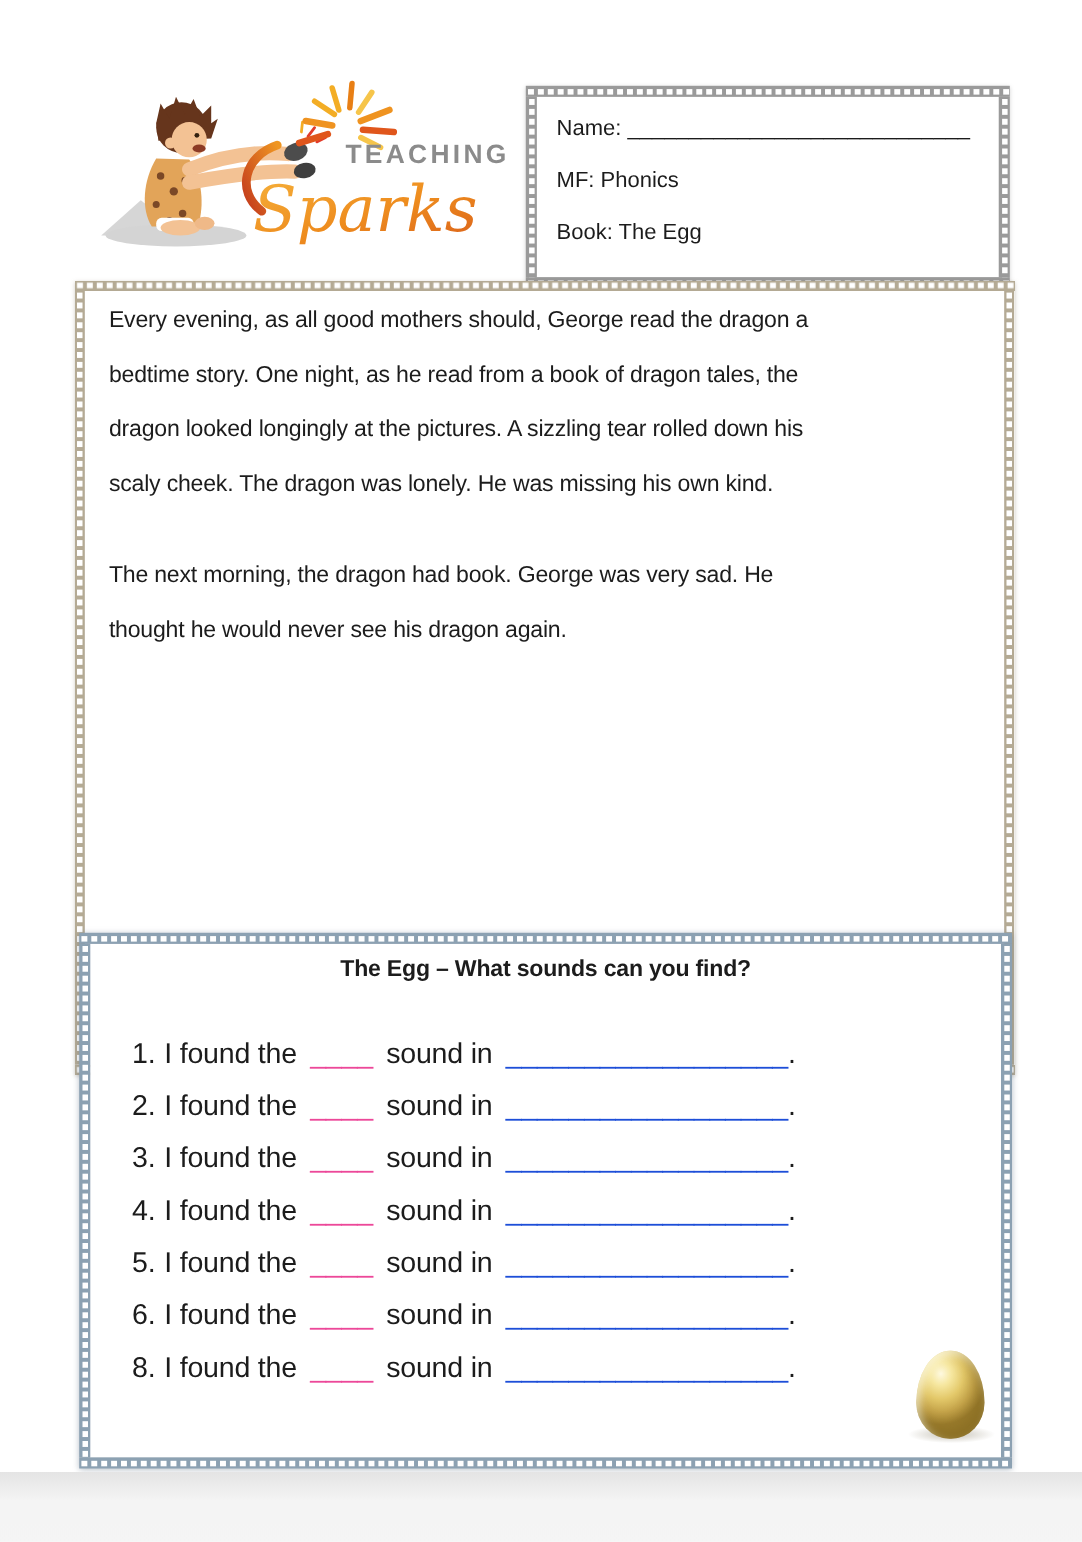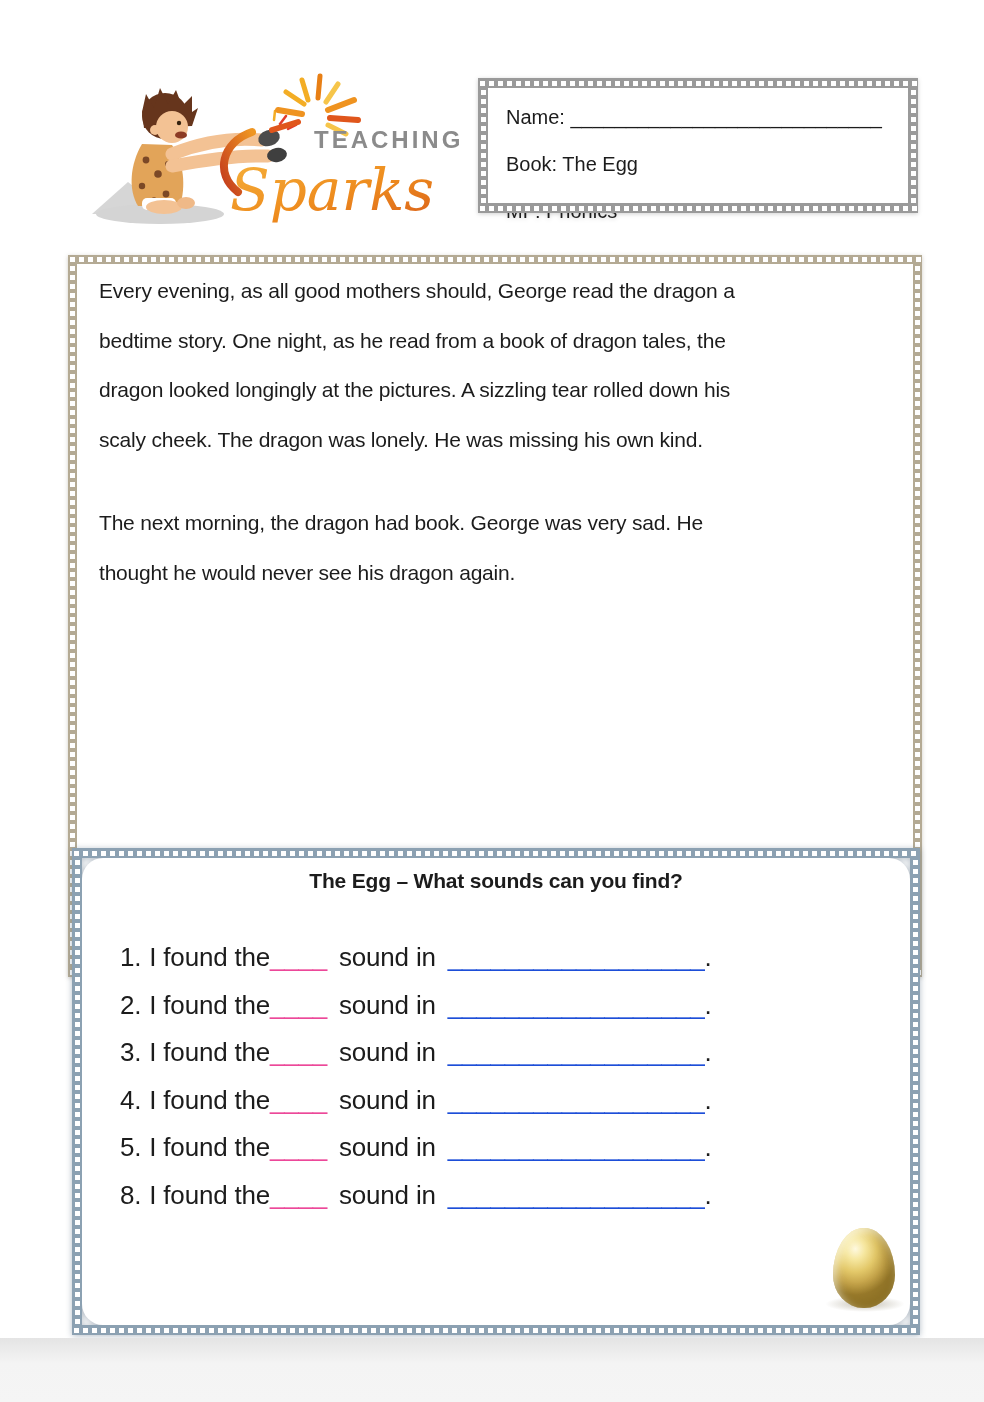--- a/index.html
+++ b/index.html
@@ -31,21 +31,21 @@
     background-image: linear-gradient(180deg, #fff 0 5px, transparent 5px);
     background-size: 5px 9px; background-repeat: repeat-y; background-position: center 2px;
   }
   .ab.left  { left: calc(-1 * var(--bw)); }
   .ab.right { right: calc(-1 * var(--bw)); }
 
   
   .logo-svg { position: absolute; left: 80px; top: 82px; width: 380px; height: 150px; overflow: visible; }
 
   .info-box {
-    left: 488px; top: 88px; width: 420px; height: 115px;
+    left: 488px; top: 88px; width: 420px; height: 164px;
     --bc: #9a9a9a; --bw: 10px;
     padding: 6px 0 0 18px;
     font-size: 20px; line-height: 47px;
     filter: drop-shadow(0 1px 2px rgba(0,0,0,.18));
     white-space: nowrap;
   }
 
   
   .story-box {
     left: 77px; top: 264px; width: 836px; height: 704px;
@@ -58,30 +58,29 @@
     font-size: 21px; line-height: 49.5px; letter-spacing: -0.2px;
     white-space: pre-line;
   }
 
   
   .activity-box {
     left: 82px; top: 858px; width: 828px; height: 467px;
     --bc: #8ca1b2; --bw: 10px;
     padding-top: 8px;
     filter: drop-shadow(0 1px 3px rgba(90,110,130,.45));
-    border-radius: 21px;
   }
   .activity-title {
     margin: 0; text-align: center;
     font-size: 21px; font-weight: bold; line-height: 30px; letter-spacing: -0.2px;
   }
   .q-list { margin-top: 38px; padding-left: 38px; }
   .q-line { white-space: nowrap; line-height: 47.6px; font-size: 26px; letter-spacing: -0.2px; }
   .q-num  { margin-right: 8px; }
-  .q-pfx  { }
+  .q-pfx  { margin-right: 12px; }
   .q-mid  { margin-right: 12px; }
   .blank-red   { color: #ec4899; margin-right: 12px; }
   .blank-black { color: #1d4ed8; }
 
   
   .egg-shadow {
     position: absolute; left: 743px; top: 438px; width: 80px; height: 16px;
     border-radius: 50%;
     background: radial-gradient(ellipse at center, rgba(110,100,70,.40) 0%, rgba(110,100,70,0) 70%);
   }
@@ -172,22 +171,22 @@
 
   <div class="art-box info-box">
     <div class="ab h top"></div>
     <div class="ab h bottom"></div>
     <div class="ab v left"></div>
     <div class="ab v right"></div>
     <div>
       <span>Name:</span>
       <span>____________________________</span>
     </div>
+    <div>MF: Phonics</div>
     <div>Book: The Egg</div>
-    <div>MF: Phonics</div>
   </div>
 
   <div class="art-box story-box">
     <div class="ab h top"></div>
     <div class="ab h bottom"></div>
     <div class="ab v left"></div>
     <div class="ab v right"></div>
     <p>Every evening, as all good mothers should, George read the dragon a
 bedtime story. One night, as he read from a book of dragon tales, the
 dragon looked longingly at the pictures. A sizzling tear rolled down his
@@ -214,20 +213,23 @@
       <div class="q-line">
         <span class="q-num">3.</span><span class="q-pfx">I found the</span><span class="blank-red">____</span><span class="q-mid">sound in</span><span class="blank-black">__________________</span><span>.</span>
       </div>
       <div class="q-line">
         <span class="q-num">4.</span><span class="q-pfx">I found the</span><span class="blank-red">____</span><span class="q-mid">sound in</span><span class="blank-black">__________________</span><span>.</span>
       </div>
       <div class="q-line">
         <span class="q-num">5.</span><span class="q-pfx">I found the</span><span class="blank-red">____</span><span class="q-mid">sound in</span><span class="blank-black">__________________</span><span>.</span>
       </div>
       <div class="q-line">
+        <span class="q-num">6.</span><span class="q-pfx">I found the</span><span class="blank-red">____</span><span class="q-mid">sound in</span><span class="blank-black">__________________</span><span>.</span>
+      </div>
+      <div class="q-line">
         <span class="q-num">8.</span><span class="q-pfx">I found the</span><span class="blank-red">____</span><span class="q-mid">sound in</span><span class="blank-black">__________________</span><span>.</span>
       </div>
     </div>
 
     <div class="egg-shadow"></div>
     <div class="egg"></div>
   </div>
 
   <div class="page-bottom"></div>
 </div>

